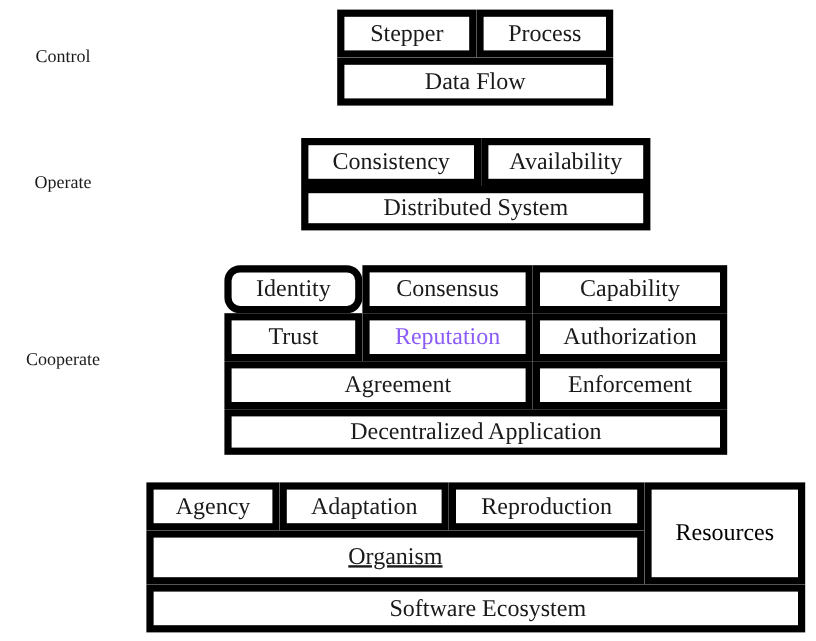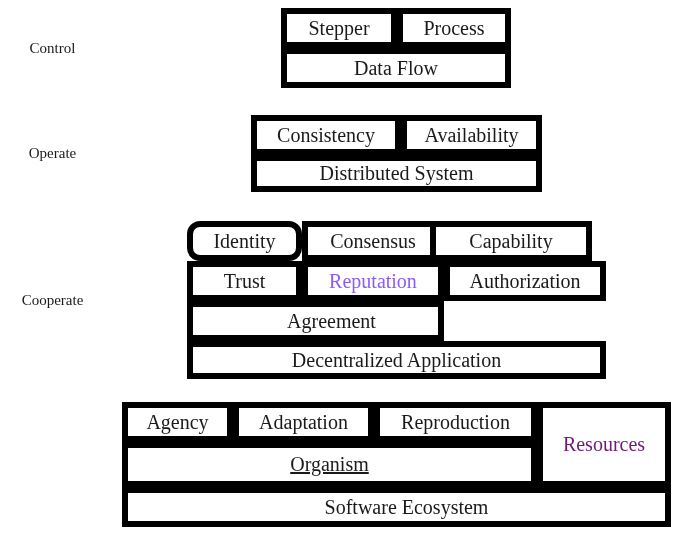--- a/index.html
+++ b/index.html
@@ -52,25 +52,26 @@
     <div class="cell" style="left: 281px; top: 8px; width: 116px; height: 40px; border-color: rgb(0, 0, 0); color: rgb(26, 26, 26);">Stepper</div>
     <div class="cell" style="left: 397px; top: 8px; width: 114px; height: 40px; border-color: rgb(0, 0, 0); color: rgb(26, 26, 26);">Process</div>
     <div class="cell" style="left: 281px; top: 48px; width: 230px; height: 40px; border-color: rgb(0, 0, 0); color: rgb(26, 26, 26);">Data Flow</div>
     <div class="tier-label" style="left: 0px; top: 115px; width: 105px; height: 77px;">Operate</div>
     <div class="cell" style="left: 251px; top: 115px; width: 150px; height: 40px; border-color: rgb(0, 0, 0); color: rgb(26, 26, 26);">Consistency</div>
     <div class="cell" style="left: 401px; top: 115px; width: 141px; height: 40px; border-color: rgb(0, 0, 0); color: rgb(26, 26, 26);">Availability</div>
     <div class="cell" style="left: 251px; top: 155px; width: 291px; height: 37px; border-color: rgb(0, 0, 0); color: rgb(26, 26, 26);">Distributed System</div>
     <div class="tier-label" style="left: 0px; top: 221px; width: 105px; height: 158px;">Cooperate</div>
     <div class="cell" style="left: 187px; top: 221px; width: 115px; height: 40px; border-color: rgb(0, 0, 0); color: rgb(26, 26, 26); border-radius: 13px;">Identity</div>
     <div class="cell" style="left: 302px; top: 221px; width: 142px; height: 40px; border-color: rgb(0, 0, 0); color: rgb(26, 26, 26);">Consensus</div>
-    <div class="cell" style="left: 430px; top: 221px; width: 162px; height: 40px; border-color: rgb(0, 0, 0); color: rgb(26, 26, 26);">Capability</div>
+    <div class="cell" style="left: 444px; top: 221px; width: 162px; height: 40px; border-color: rgb(0, 0, 0); color: rgb(26, 26, 26);">Capability</div>
     <div class="cell" style="left: 187px; top: 261px; width: 115px; height: 40px; border-color: rgb(0, 0, 0); color: rgb(26, 26, 26);">Trust</div>
     <div class="cell" style="left: 302px; top: 261px; width: 142px; height: 40px; border-color: rgb(0, 0, 0); color: #8b5cf6;">Reputation</div>
     <div class="cell" style="left: 444px; top: 261px; width: 162px; height: 40px; border-color: rgb(0, 0, 0); color: rgb(26, 26, 26);">Authorization</div>
     <div class="cell" style="left: 187px; top: 301px; width: 257px; height: 40px; border-color: rgb(0, 0, 0); color: rgb(26, 26, 26); padding-left: 32px;">Agreement</div>
+    <div class="cell" style="left: 444px; top: 301px; width: 162px; height: 40px; border-color: rgb(0, 0, 0); color: rgb(26, 26, 26);">Enforcement</div>
     <div class="cell" style="left: 187px; top: 341px; width: 419px; height: 38px; border-color: rgb(0, 0, 0); color: rgb(26, 26, 26);">Decentralized Application</div>
     <div class="cell" style="left: 122px; top: 402px; width: 111px; height: 40px; border-color: rgb(0, 0, 0); color: rgb(26, 26, 26);">Agency</div>
     <div class="cell" style="left: 233px; top: 402px; width: 141px; height: 40px; border-color: rgb(0, 0, 0); color: rgb(26, 26, 26);">Adaptation</div>
     <div class="cell" style="left: 374px; top: 402px; width: 163px; height: 40px; border-color: rgb(0, 0, 0); color: rgb(26, 26, 26);">Reproduction</div>
-    <div class="cell" style="left: 537px; top: 402px; width: 134px; height: 85px; border-color: rgb(0, 0, 0); color: #701a75;">Resources</div>
+    <div class="cell" style="left: 537px; top: 402px; width: 134px; height: 85px; border-color: rgb(0, 0, 0); color: #000000;">Resources</div>
     <div class="cell" style="left: 122px; top: 442px; width: 415px; height: 45px; border-color: rgb(0, 0, 0); color: rgb(26, 26, 26); text-decoration: underline;">Organism</div>
     <div class="cell" style="left: 122px; top: 487px; width: 549px; height: 40px; border-color: rgb(0, 0, 0); color: rgb(26, 26, 26); padding-left: 20px;">Software Ecosystem</div>
   </div>
 
 </body></html>

